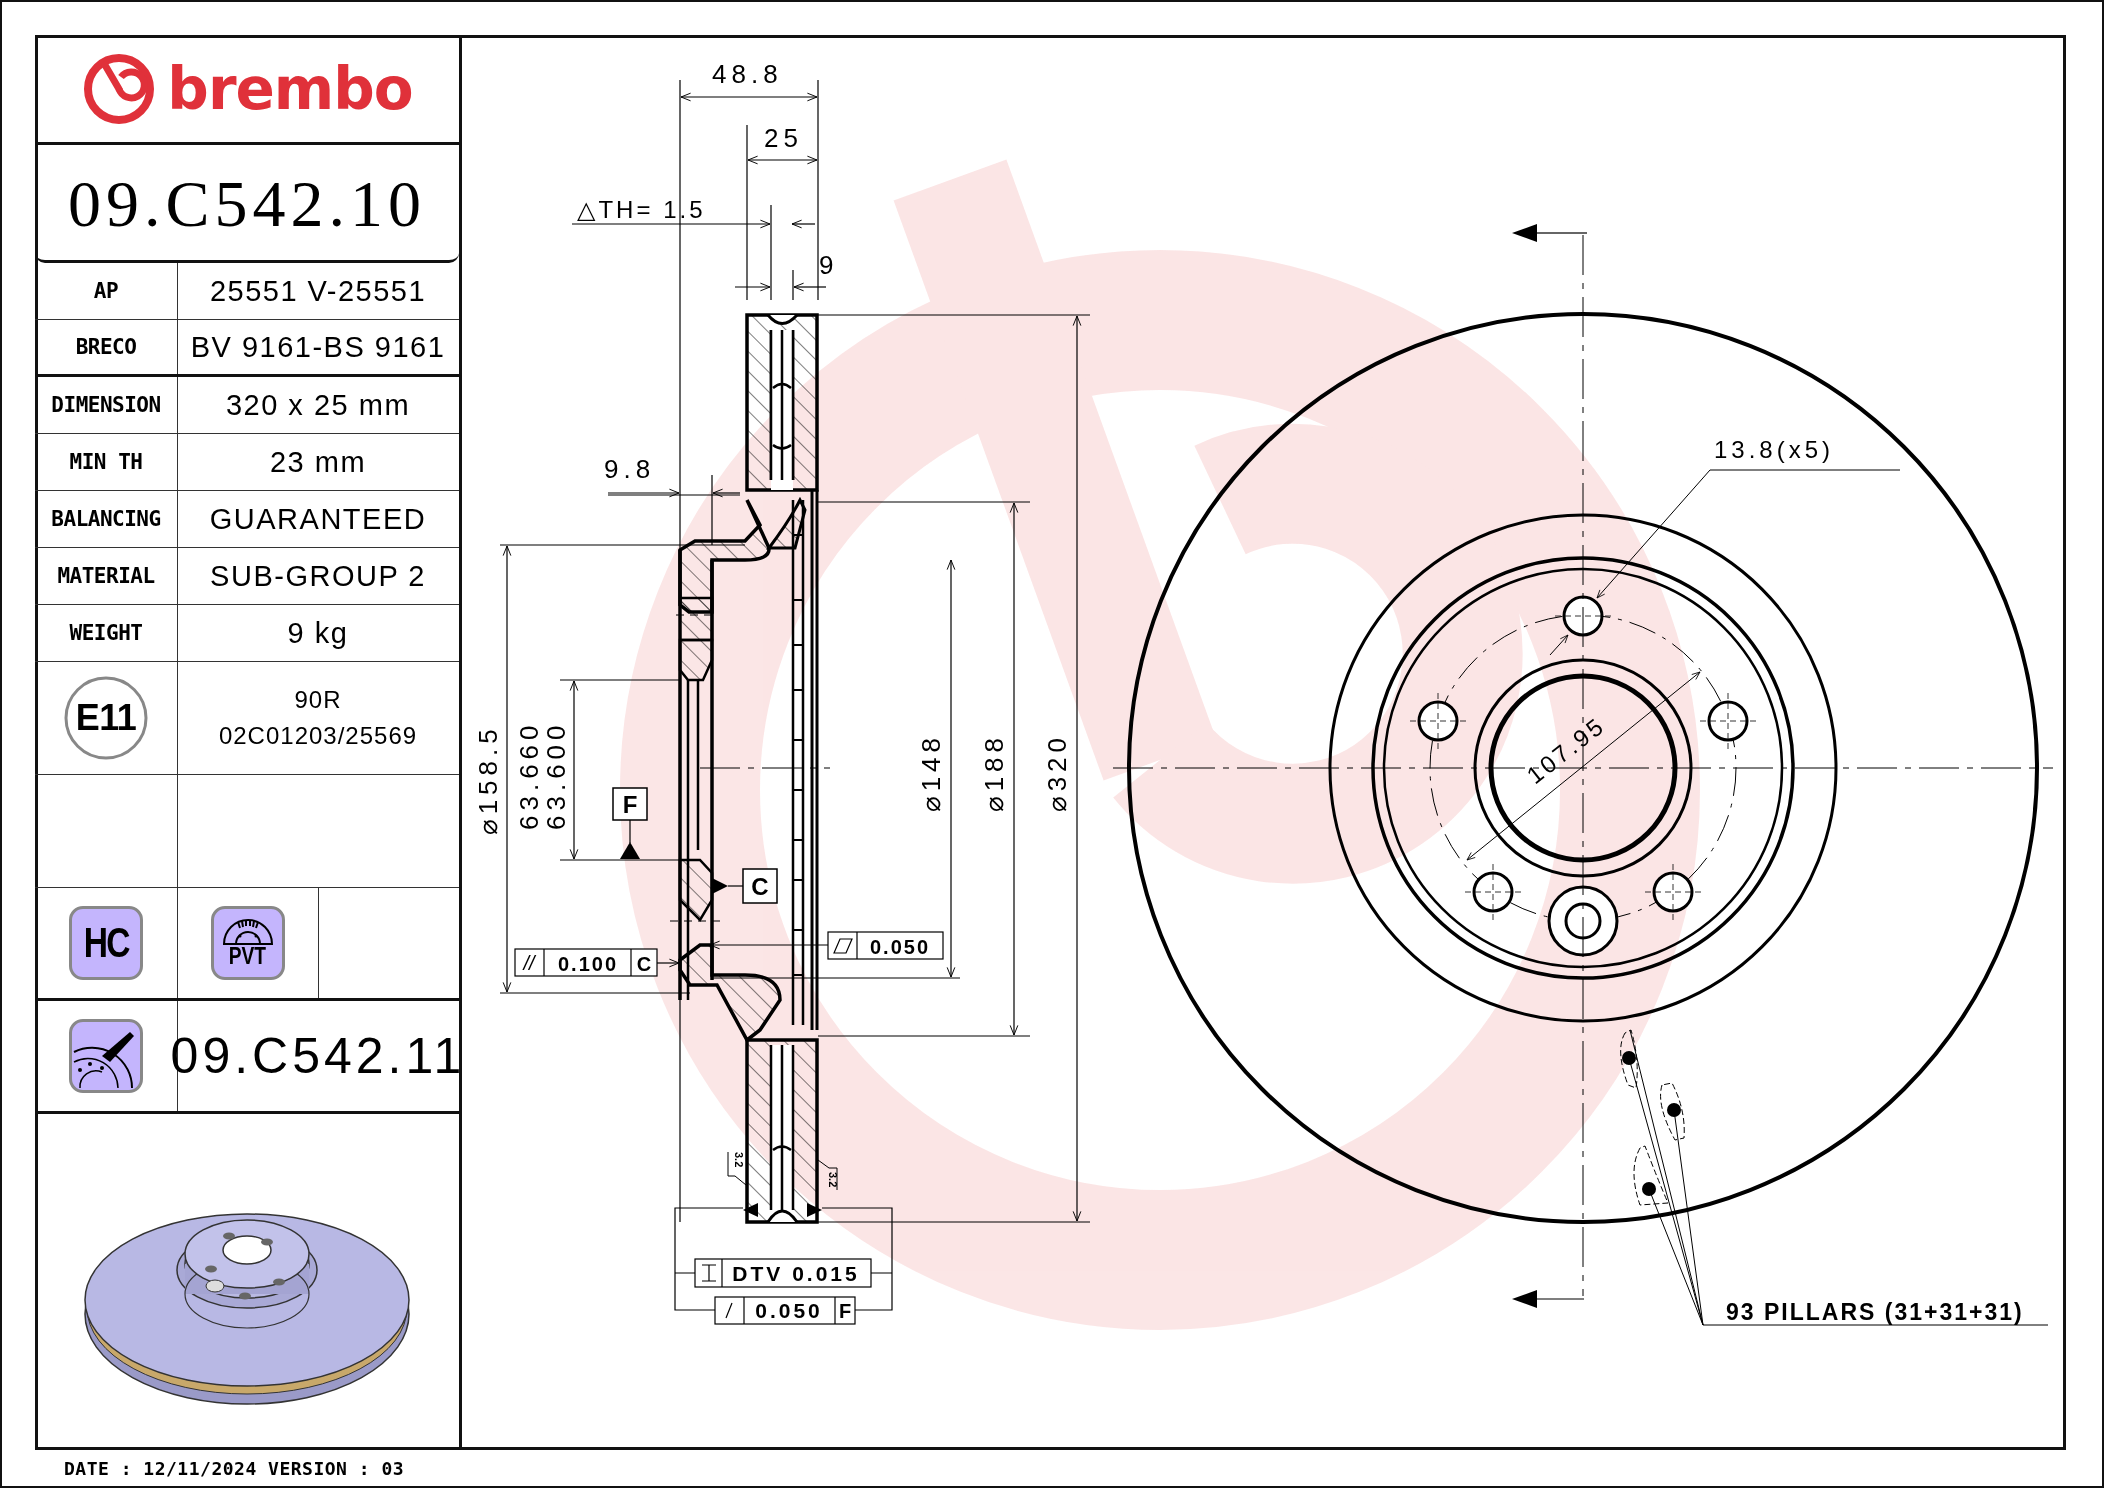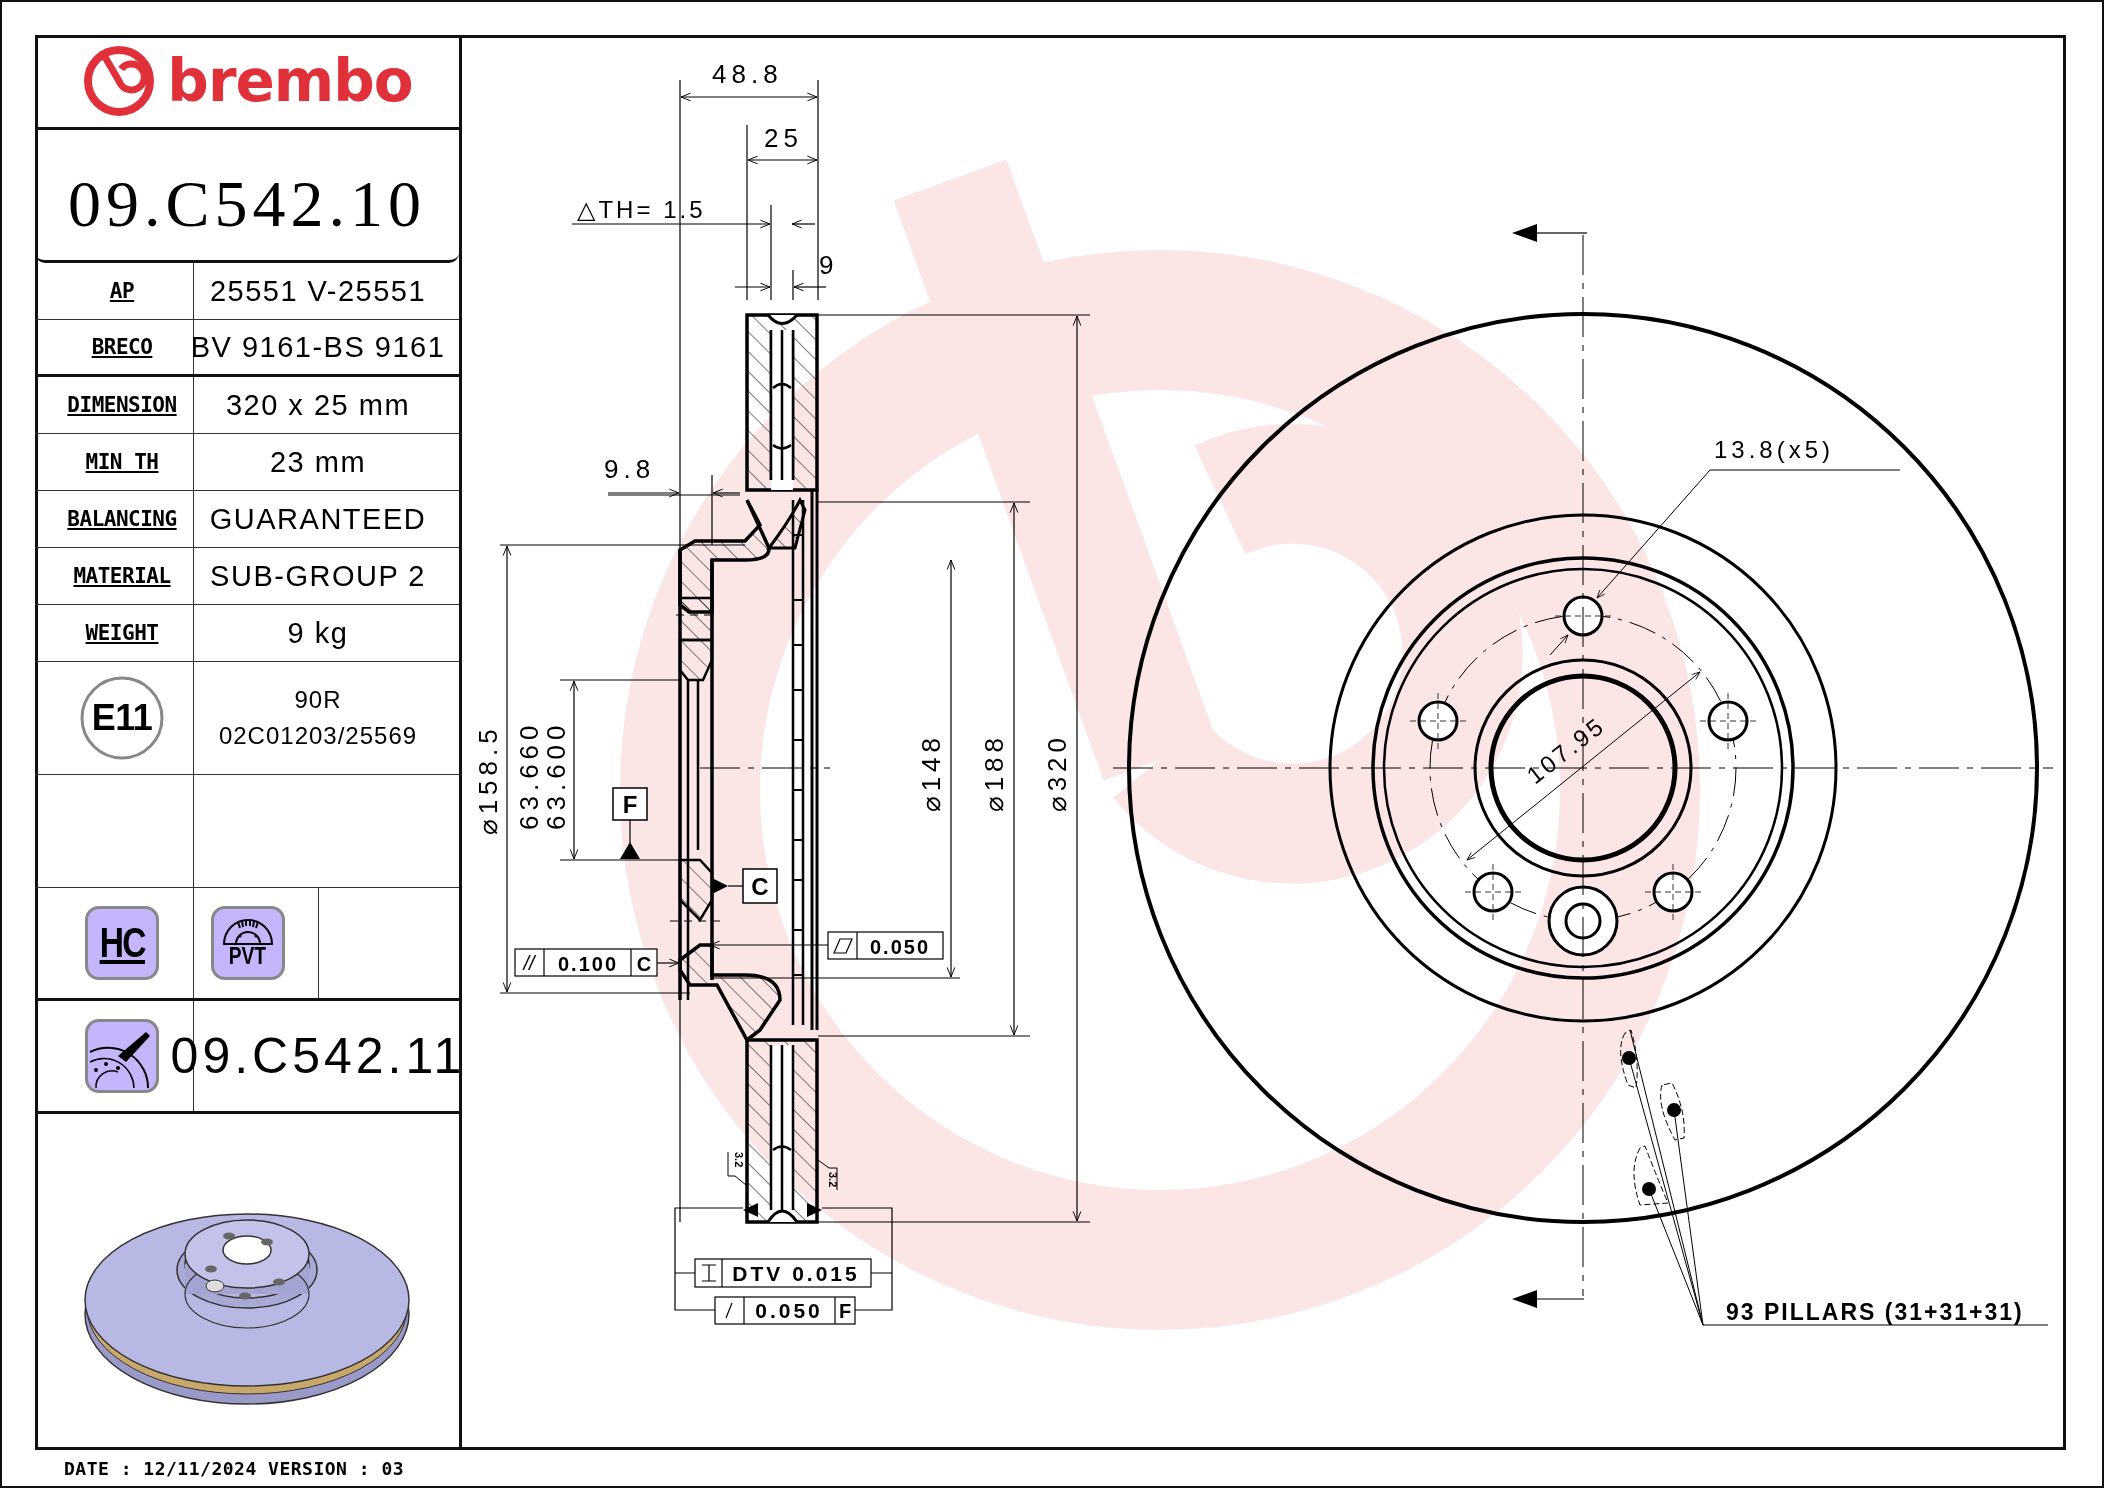--- a/index.html
+++ b/index.html
@@ -3,27 +3,27 @@
 <meta charset="utf-8">
 <style>
   html, body { margin: 0; padding: 0; background: #ffffff; }
   body { width: 2104px; height: 1488px; position: relative; overflow: hidden;
          font-family: "Liberation Sans", "DejaVu Sans", sans-serif; color: #000; }
   .page-border { position: absolute; left: 0; top: 0; width: 2100px; height: 1484px; border: 2px solid #111; }
   .frame { position: absolute; left: 35px; top: 35px; width: 2031px; height: 1415px; border: 3px solid #111; box-sizing: border-box; }
   .sidebar { position: absolute; left: 35px; top: 35px; width: 427px; height: 1415px; border-right: 3px solid #111; box-sizing: border-box; }
   .row { position: absolute; left: 0; width: 424px; border-bottom: 1.5px solid #333; box-sizing: border-box; }
   .row.thick { border-bottom: 3px solid #111; }
-  .cell-l { position: absolute; left: 16px; top: 0; bottom: 0; width: 142px; border-right: 1.5px solid #333;
+  .cell-l { position: absolute; left: 0; top: 0; bottom: 0; width: 142px; border-right: 1.5px solid #333;
             display: flex; align-items: center; justify-content: center;
-            font-family: "DejaVu Sans Mono", monospace; font-weight: bold; font-size: 21px; letter-spacing: -0.5px; text-decoration: underline; }
+            font-family: "DejaVu Sans Mono", monospace; font-weight: bold; font-size: 21px; letter-spacing: -0.5px; }
   .cell-r { position: absolute; left: 142px; right: 0; top: 0; bottom: 0;
             display: flex; align-items: center; justify-content: center; text-align: center;
             font-family: "Liberation Sans", sans-serif; font-size: 29px; letter-spacing: 1.5px; }
-  .logo-row { top: 0; height: 95px; display: flex; align-items: center; justify-content: center; }
+  .logo-row { top: 0; height: 110px; display: flex; align-items: center; justify-content: center; }
   .logo-text { font-family: "DejaVu Sans", sans-serif; font-weight: bold; color: #e0313a; font-size: 58px; letter-spacing: -1px; margin-left: 10px; }
   .part-row { top: 113px; height: 115px; display: flex; align-items: center; justify-content: center;
               font-family: Liberation Serif, serif; font-size: 66px; letter-spacing: 5px; border-radius: 10px; }
   .badge { border: 3px solid #888; border-radius: 14px; width: 74px; height: 74px; display: flex;
            align-items: center; justify-content: center; box-sizing: border-box; background: #c4b5fd; }
   .hc-text { font-family: "Liberation Sans", sans-serif; font-weight: bold; font-size: 42px; transform: scaleX(0.8); letter-spacing: -2px; }
   .pvt-text { font-family: "Liberation Sans", sans-serif; font-weight: bold; font-size: 24px; transform: scaleX(0.8); margin-top: -4px; }
   .alt-part { font-family: "Liberation Sans", sans-serif; font-size: 50px; letter-spacing: 4px; }
   .footer { position: absolute; left: 64px; top: 1458px; font-family: "DejaVu Sans Mono", monospace; font-weight: bold; font-size: 18px; letter-spacing: 0.5px; }
   .drawing { position: absolute; left: 0; top: 0; width: 2104px; height: 1488px; pointer-events: none; }

